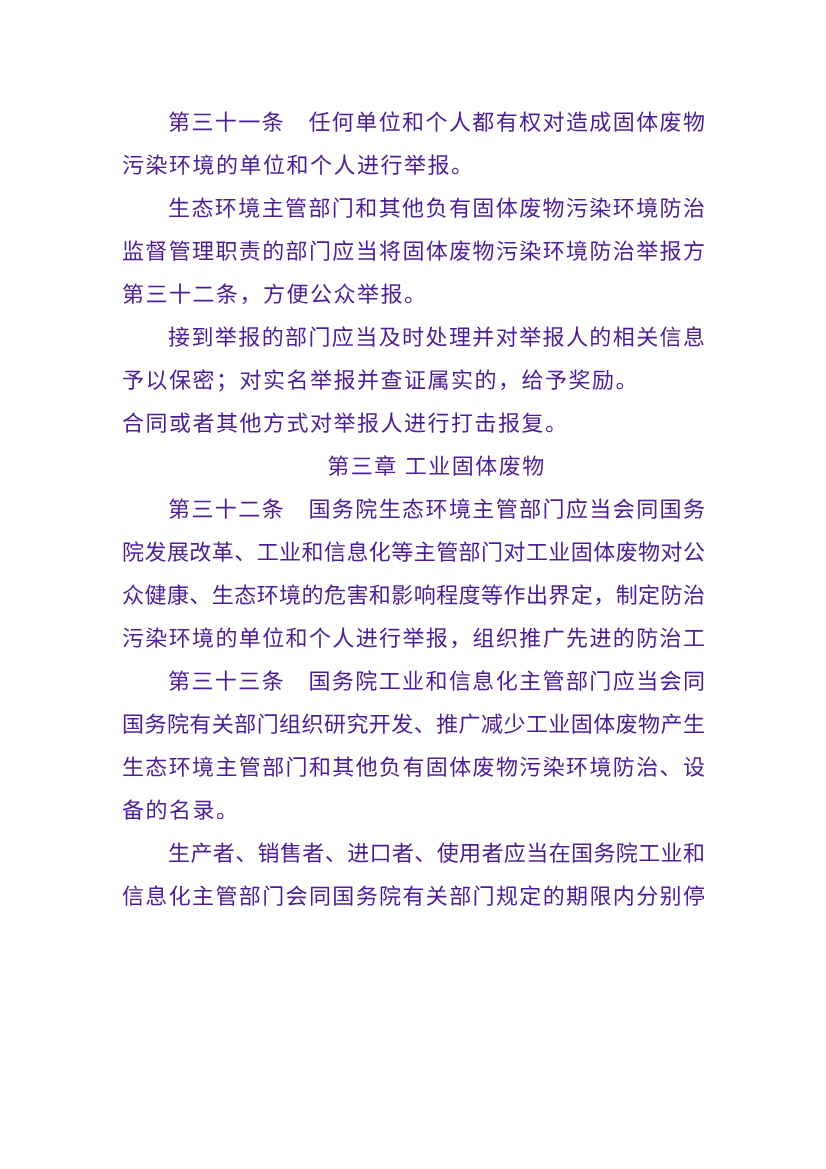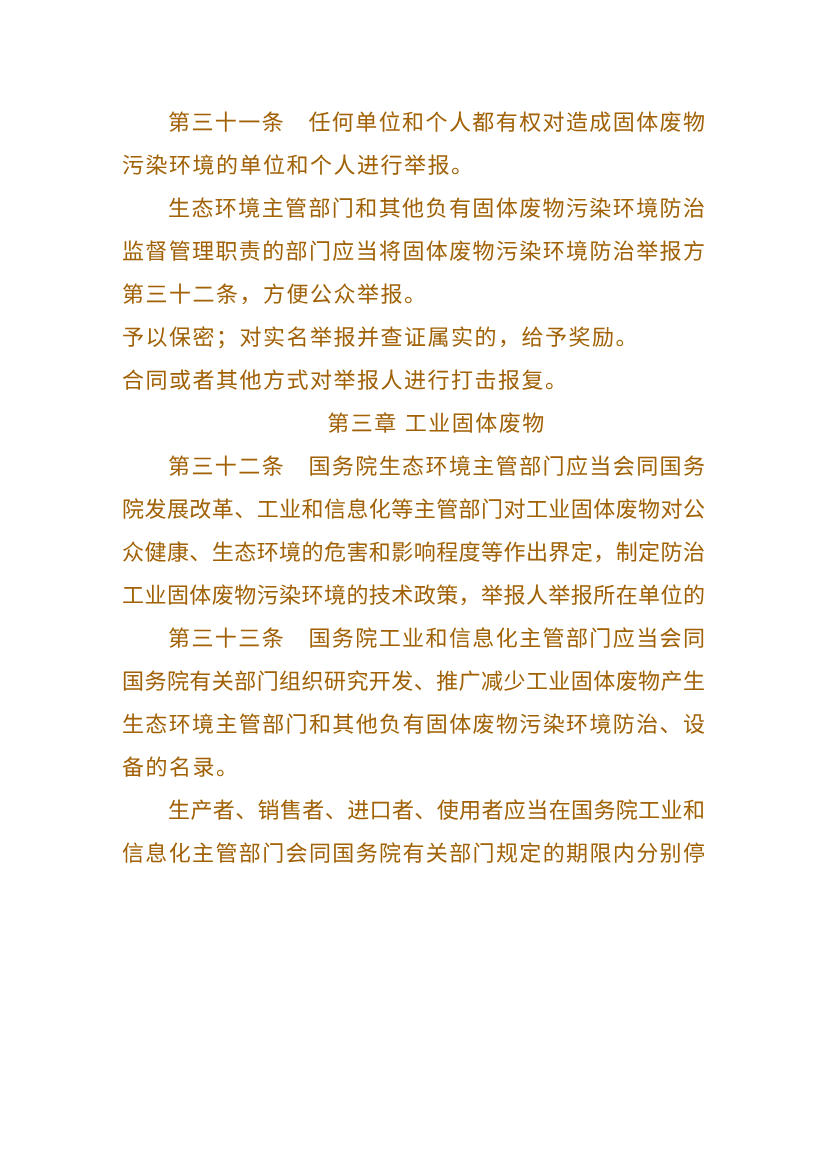--- a/index.html
+++ b/index.html
@@ -42,34 +42,35 @@
     text-indent: 46px;
     text-align: center;
   }
   .line.heading {
     letter-spacing: 1.5px;
   }
 </style>
 </head>
 <body>
 
-<div class="page" style="background: rgb(255, 255, 255); color: #a16207;">
+<div class="page" style="background: rgb(255, 255, 255); color: #4c1d95;">
   <div class="doc-body">
       <div class="line justify indent">第三十一条　任何单位和个人都有权对造成固体废物</div>
       <div class="line">污染环境的单位和个人进行举报。</div>
       <div class="line justify indent">生态环境主管部门和其他负有固体废物污染环境防治</div>
       <div class="line justify">监督管理职责的部门应当将固体废物污染环境防治举报方</div>
       <div class="line">第三十二条，方便公众举报。</div>
+      <div class="line justify indent">接到举报的部门应当及时处理并对举报人的相关信息</div>
       <div class="line">予以保密；对实名举报并查证属实的，给予奖励。</div>
       <div class="line">合同或者其他方式对举报人进行打击报复。</div>
       <div class="line indent heading">第三章 工业固体废物</div>
       <div class="line justify indent">第三十二条　国务院生态环境主管部门应当会同国务</div>
       <div class="line justify">院发展改革、工业和信息化等主管部门对工业固体废物对公</div>
       <div class="line justify">众健康、生态环境的危害和影响程度等作出界定，制定防治</div>
-      <div class="line justify">工业固体废物污染环境的技术政策，举报人举报所在单位的</div>
+      <div class="line justify">污染环境的单位和个人进行举报，组织推广先进的防治工</div>
       <div class="line justify indent">第三十三条　国务院工业和信息化主管部门应当会同</div>
       <div class="line justify">国务院有关部门组织研究开发、推广减少工业固体废物产生</div>
       <div class="line justify">生态环境主管部门和其他负有固体废物污染环境防治、设</div>
       <div class="line">备的名录。</div>
       <div class="line justify indent">生产者、销售者、进口者、使用者应当在国务院工业和</div>
       <div class="line justify">信息化主管部门会同国务院有关部门规定的期限内分别停</div>
     </div>
 </div>
 
 </body></html>

